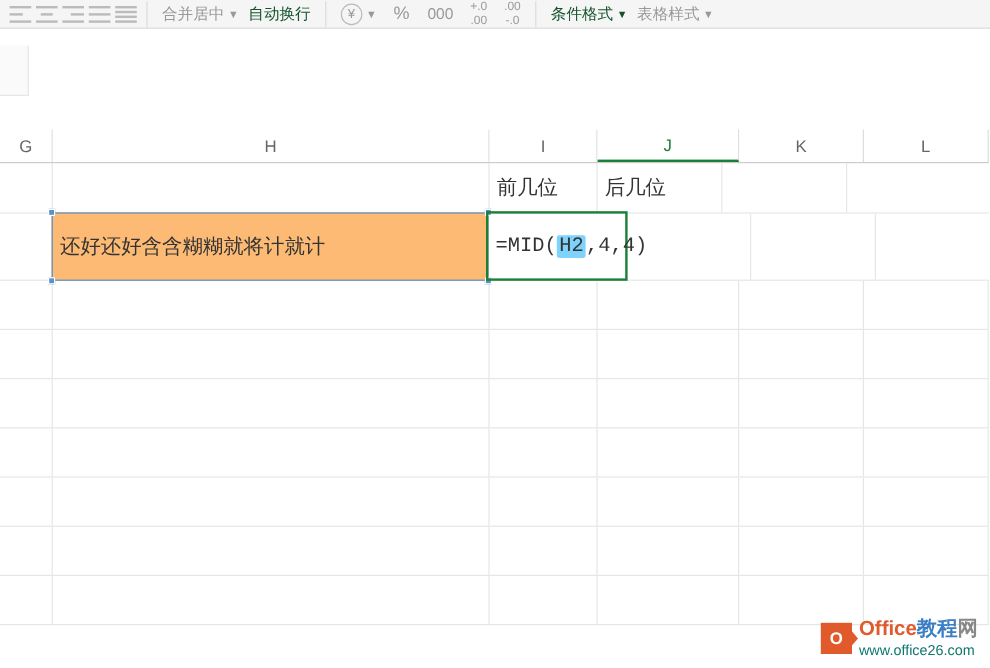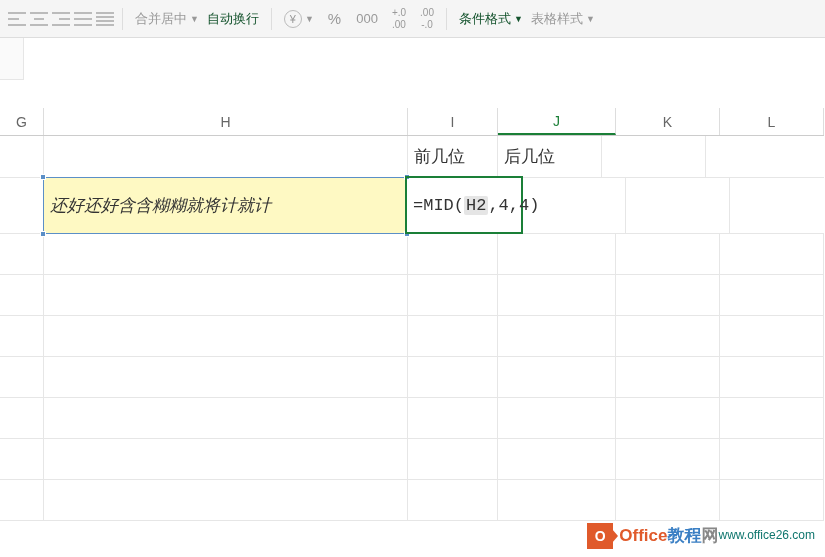--- a/index.html
+++ b/index.html
@@ -8,21 +8,21 @@
       font-size: 14px;
       background: #fff;
       width: 825px;
       height: 557px;
       position: relative;
       overflow: hidden;
     }
     
     
     .toolbar {
-      height: 38px;
+      height: 24px;
       background: #f5f5f5;
       border-bottom: 1px solid #ddd;
       display: flex;
       align-items: center;
       padding: 0 4px;
       color: #999;
       font-size: 13px;
     }
     .toolbar-sep {
       width: 1px;
@@ -152,25 +152,24 @@
       display: flex;
       align-items: center;
       padding: 0 6px;
       font-size: 17px;
       color: #333;
       position: relative;
     }
     
     
     .cell-h2 {
-      background: #fef9c3;
+      background: #fdba74;
       border: 1.5px solid #5b8fc7;
       margin: -1px;
       z-index: 2;
-      font-style: italic;
     }
     .cell-h2 .handle {
       position: absolute;
       width: 6px;
       height: 6px;
       background: #5b8fc7;
       border: 1px solid #fff;
     }
     .cell-h2 .h-tl { top: -4px; left: -4px; }
     .cell-h2 .h-tr { top: -4px; right: -4px; }
@@ -179,21 +178,21 @@
     
     
     .cell-j2 {
       border: 2px solid #1a7f37;
       margin: -2px -1px -1px -1px;
       z-index: 3;
       overflow: visible;
       white-space: nowrap;
       font-family: Liberation Mono, monospace;
     }
-    .cell-j2 .ref { background: #e5e5e5; padding: 0 2px; border-radius: 2px; }
+    .cell-j2 .ref { background: #7dd3fc; padding: 0 2px; border-radius: 2px; }
     
     
     .watermark {
       position: absolute;
       right: 10px;
       bottom: 8px;
       display: flex;
       align-items: center;
       gap: 6px;
     }
@@ -214,21 +213,21 @@
       position: absolute;
       right: -5px;
       top: 6px;
       width: 0; height: 0;
       border-top: 7px solid transparent;
       border-bottom: 7px solid transparent;
       border-left: 6px solid #e05a2b;
     }
     .wm-text {
       display: flex;
-      flex-direction: row;
+      flex-direction: column;
       line-height: 1.1;
     }
     .wm-title { font-size: 17px; font-weight: bold; }
     .wm-title .o1{color:#e05a2b} .wm-title .o2{color:#3a7fc4} .wm-title .o3{color:#888}
     .wm-url { font-size: 12px; color: #0f766e; margin-top: 2px; }
   </style>
 </head>
 <body>
 
 <div class="toolbar">

